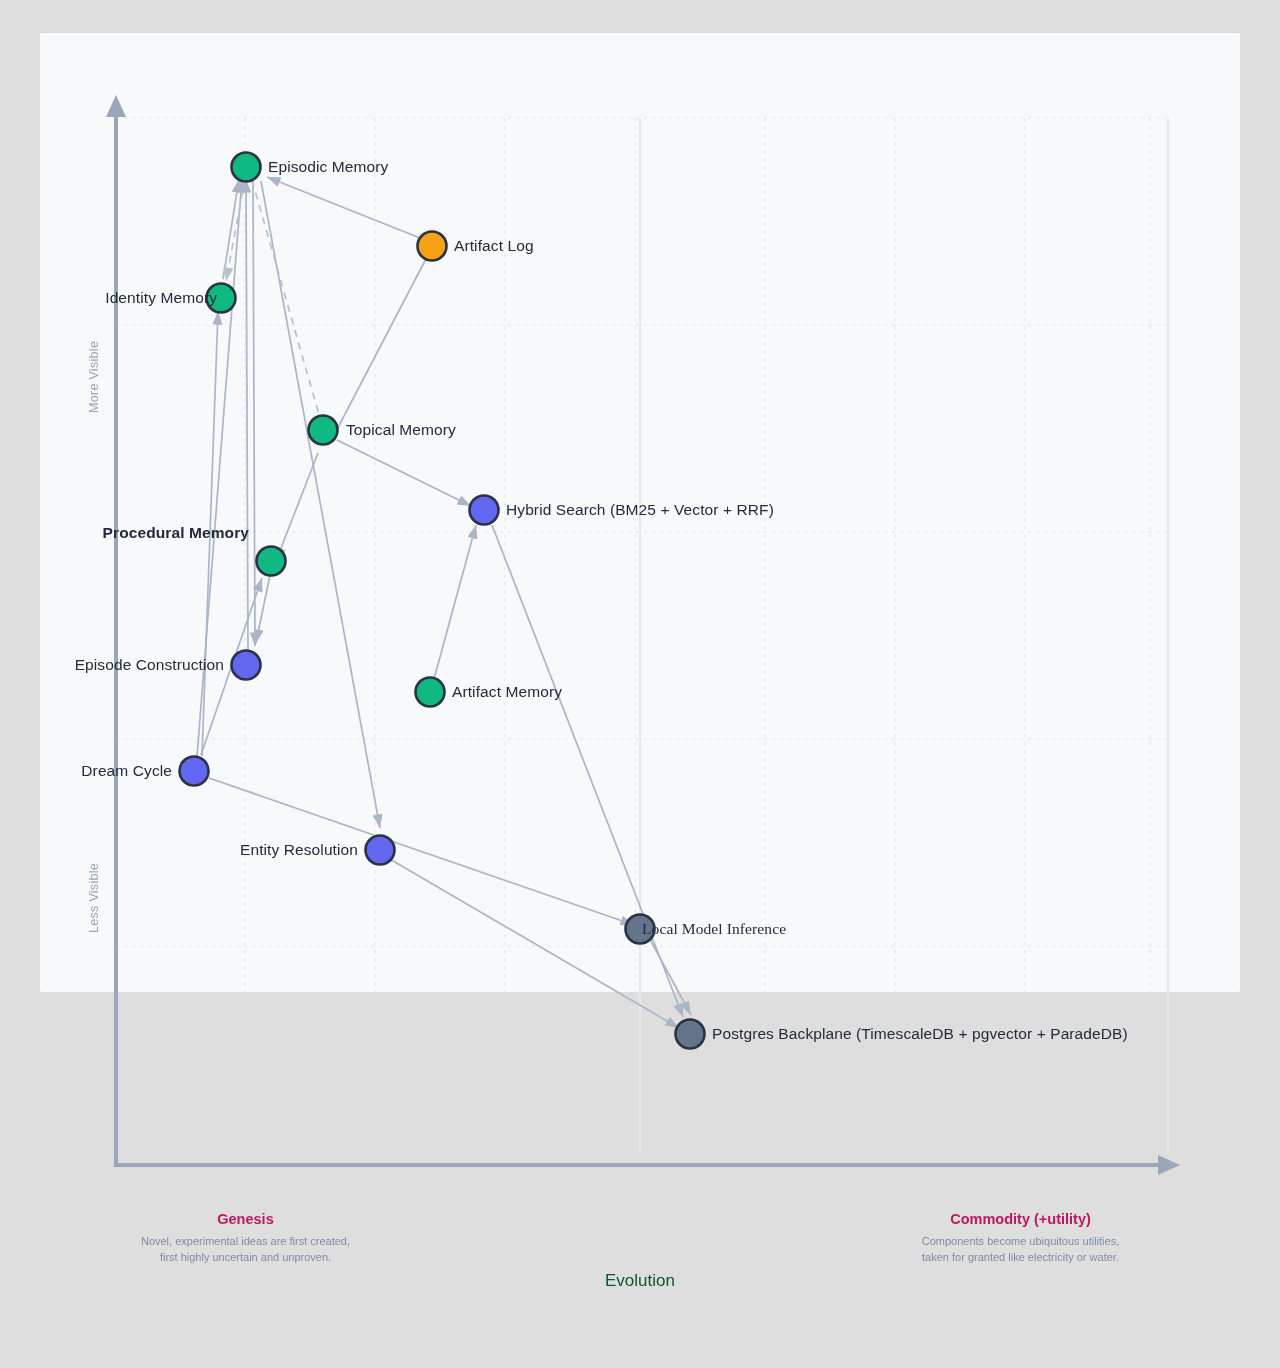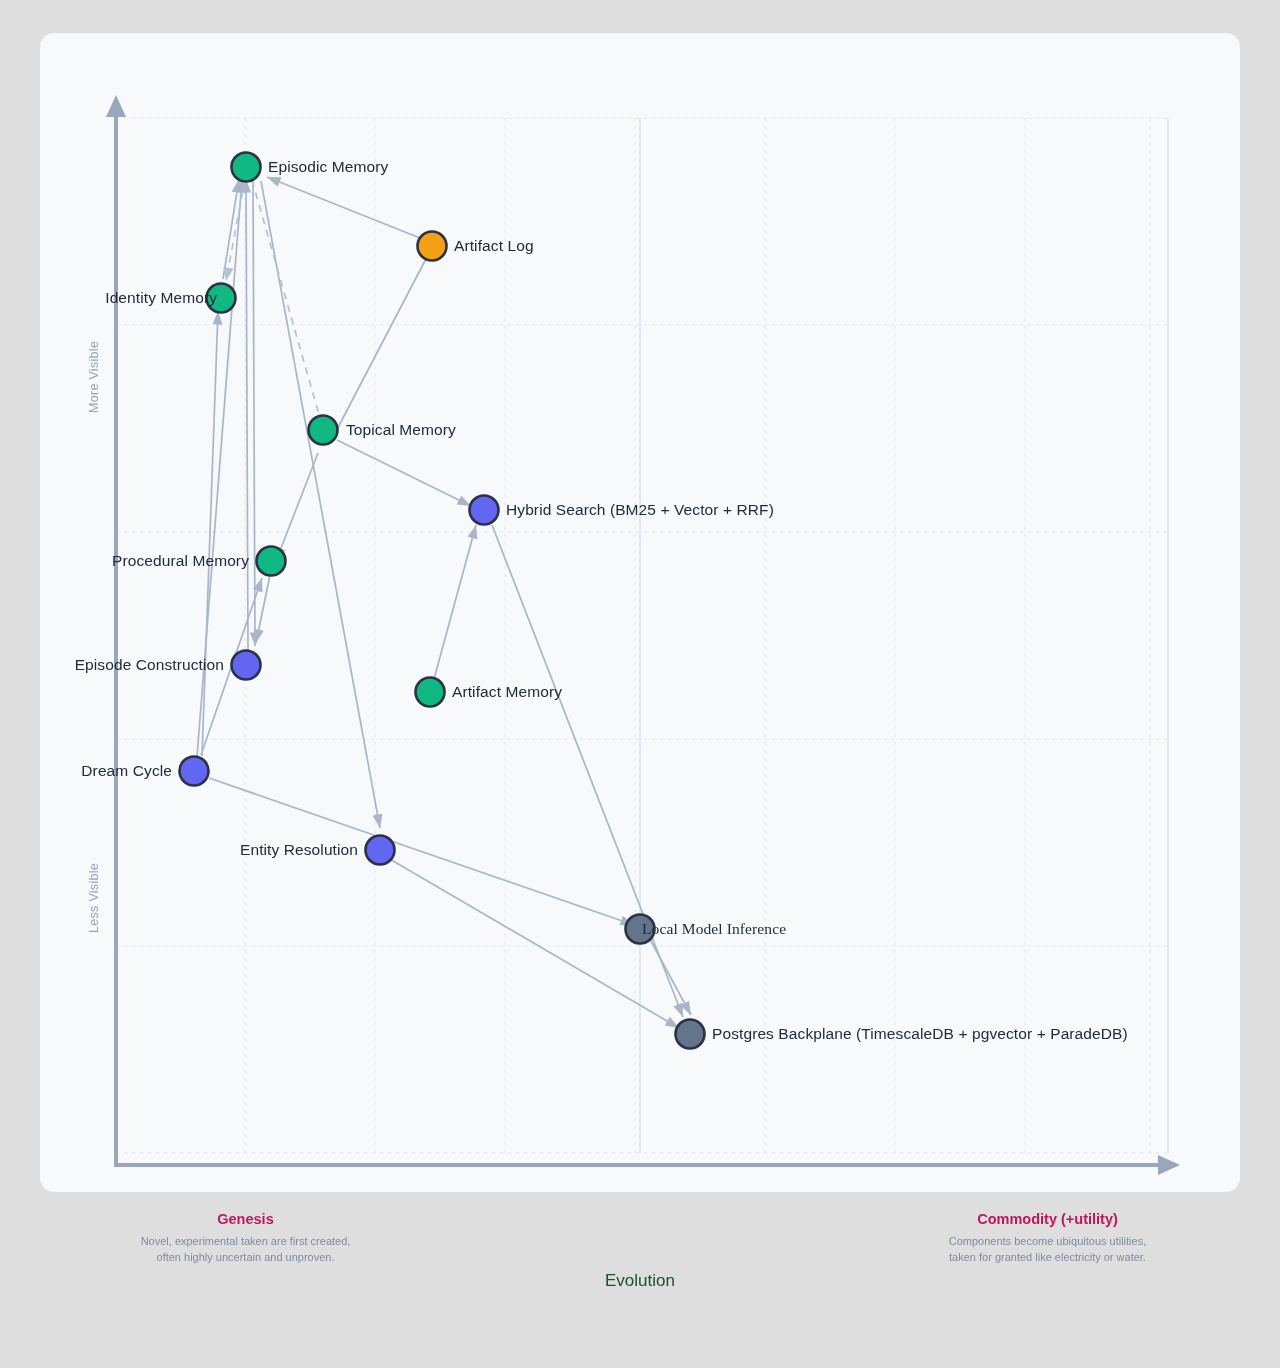--- a/index.html
+++ b/index.html
@@ -5,23 +5,23 @@
   html, body {
     margin: 0; padding: 0;
     background: #dedede;
     width: 1280px; height: 1368px;
     font-family: "Liberation Sans", sans-serif;
     overflow: hidden;
   }
   #card {
     position: absolute;
     left: 40px; top: 33px;
-    width: 1200px; height: 1159px;
+    width: 1200px; height: 959px;
     background: #f7f9fb;
-    border-radius: 14px;
+    border-radius: 2px;
   }
   #plot {
     position: absolute;
     left: 0; top: 0;
     width: 1200px; height: 1295px;
   }
   svg.map { position:absolute; left:0; top:0; width:1200px; height:1295px; display:block; }
 
   .node-label {
     position: absolute;
@@ -171,35 +171,35 @@
         <circle cx="600" cy="896" r="14.5" fill="#64748b"></circle>
         <circle cx="650" cy="1001" r="14.5" fill="#64748b"></circle>
       </g>
     </svg>
 
     <div class="node-label right" style="left:228px; top:134px;">Episodic Memory</div>
     <div class="node-label right" style="left:414px; top:213px;">Artifact Log</div>
     <div class="node-label left" style="left:159px; top:265px;margin-left:18px;">Identity Memory</div>
     <div class="node-label right" style="left:306px; top:397px;">Topical Memory</div>
     <div class="node-label right" style="left:466px; top:477px;">Hybrid Search (BM25 + Vector + RRF)</div>
-    <div class="node-label left" style="left:209px; top:528px;">Procedural Memory</div>
+    <div class="node-label left" style="left:209px; top:500px;font-weight:bold;">Procedural Memory</div>
     <div class="node-label left" style="left:184px; top:632px;">Episode Construction</div>
     <div class="node-label right" style="left:412px; top:659px;">Artifact Memory</div>
     <div class="node-label left" style="left:132px; top:738px;">Dream Cycle</div>
     <div class="node-label left" style="left:318px; top:817px;">Entity Resolution</div>
     <div class="node-label right" style="left:602px; top:896px;font-family:Liberation Serif, serif;">Local Model Inference</div>
     <div class="node-label right" style="left:672px; top:1001px;">Postgres Backplane (TimescaleDB + pgvector + ParadeDB)</div>
 
     <div class="axis-caption" style="left:47px; top:380px; transform: rotate(-90deg);">More Visible</div>
     <div class="axis-caption" style="left:47px; top:900px; transform: rotate(-90deg);">Less Visible</div>
 
     <div class="stage" style="left:98px; top:1178px;">
       <div class="stage-title">Genesis</div>
-      <div class="stage-desc">Novel, experimental taken are first created, often highly uncertain and unproven.</div>
+      <div class="stage-desc">Novel, experimental ideas are first created, first highly uncertain and unproven.</div>
     </div>
-    <div class="stage" style="left:900px; top:1178px;">
+    <div class="stage" style="left:873px; top:1178px;">
       <div class="stage-title">Commodity (+utility)</div>
       <div class="stage-desc">Components become ubiquitous utilities, taken for granted like electricity or water.</div>
     </div>
 
     <div id="xlabel">Evolution</div>
   </div>
 </div>
 
 </body></html>

